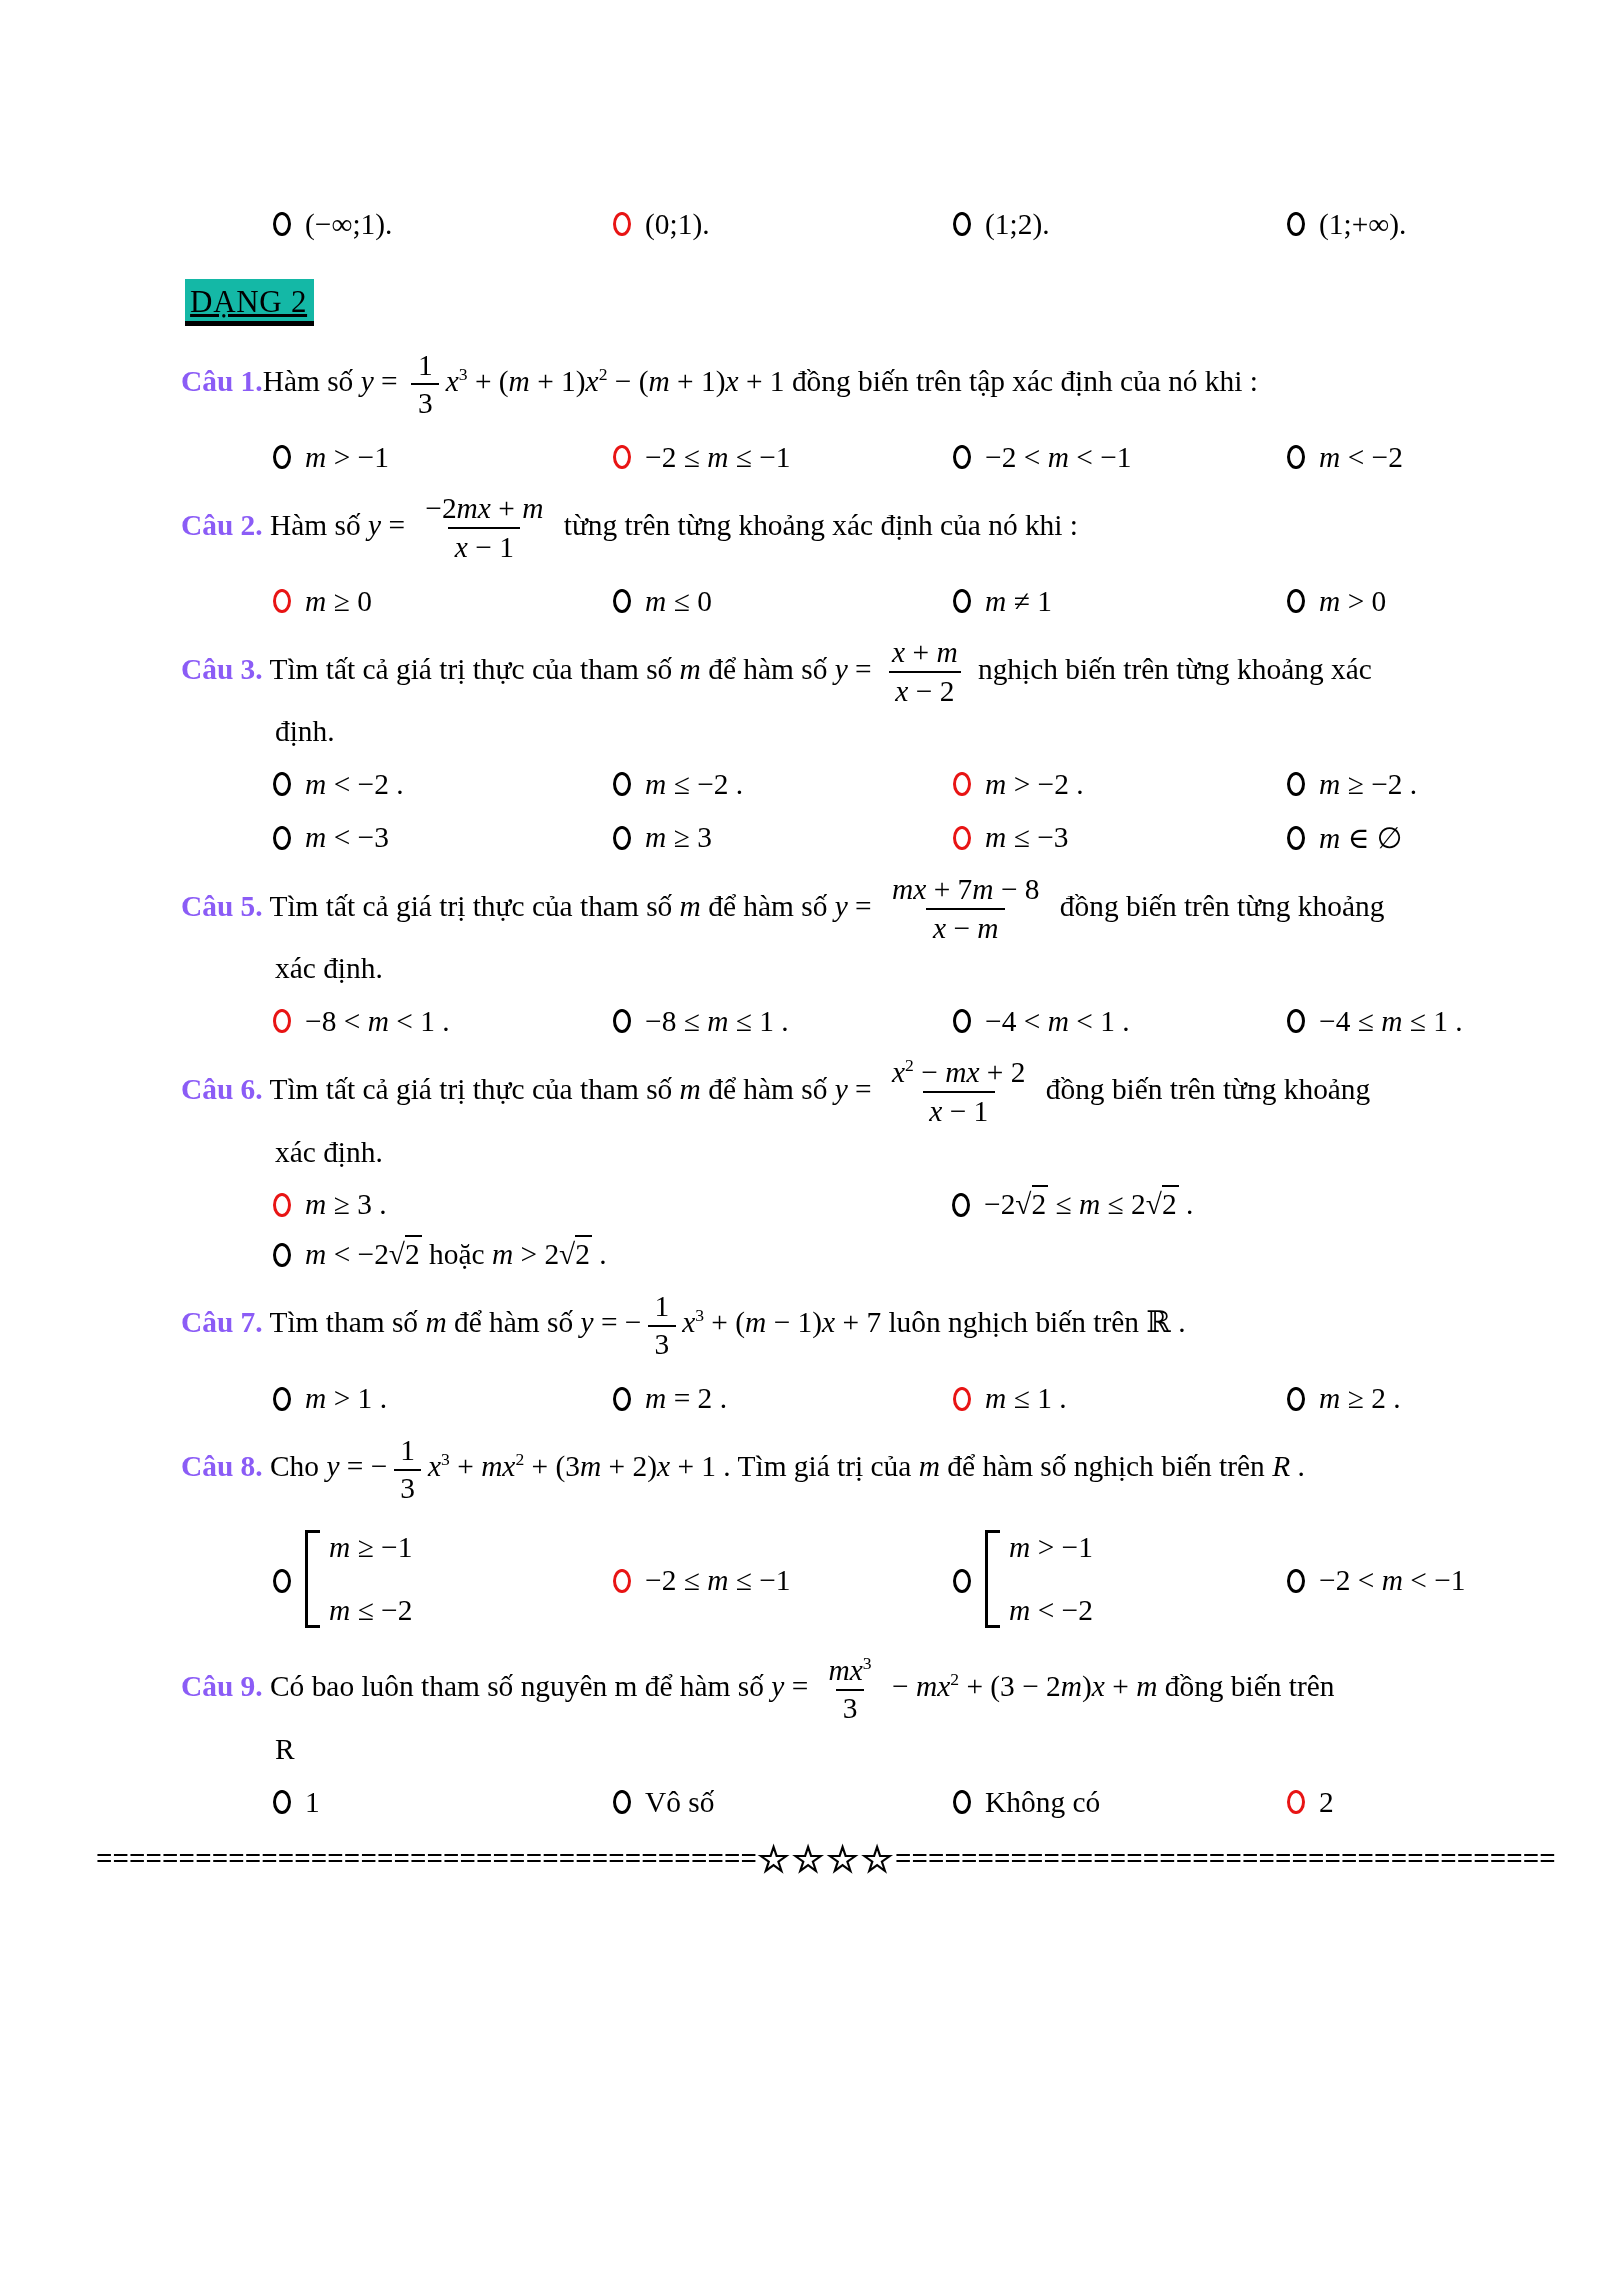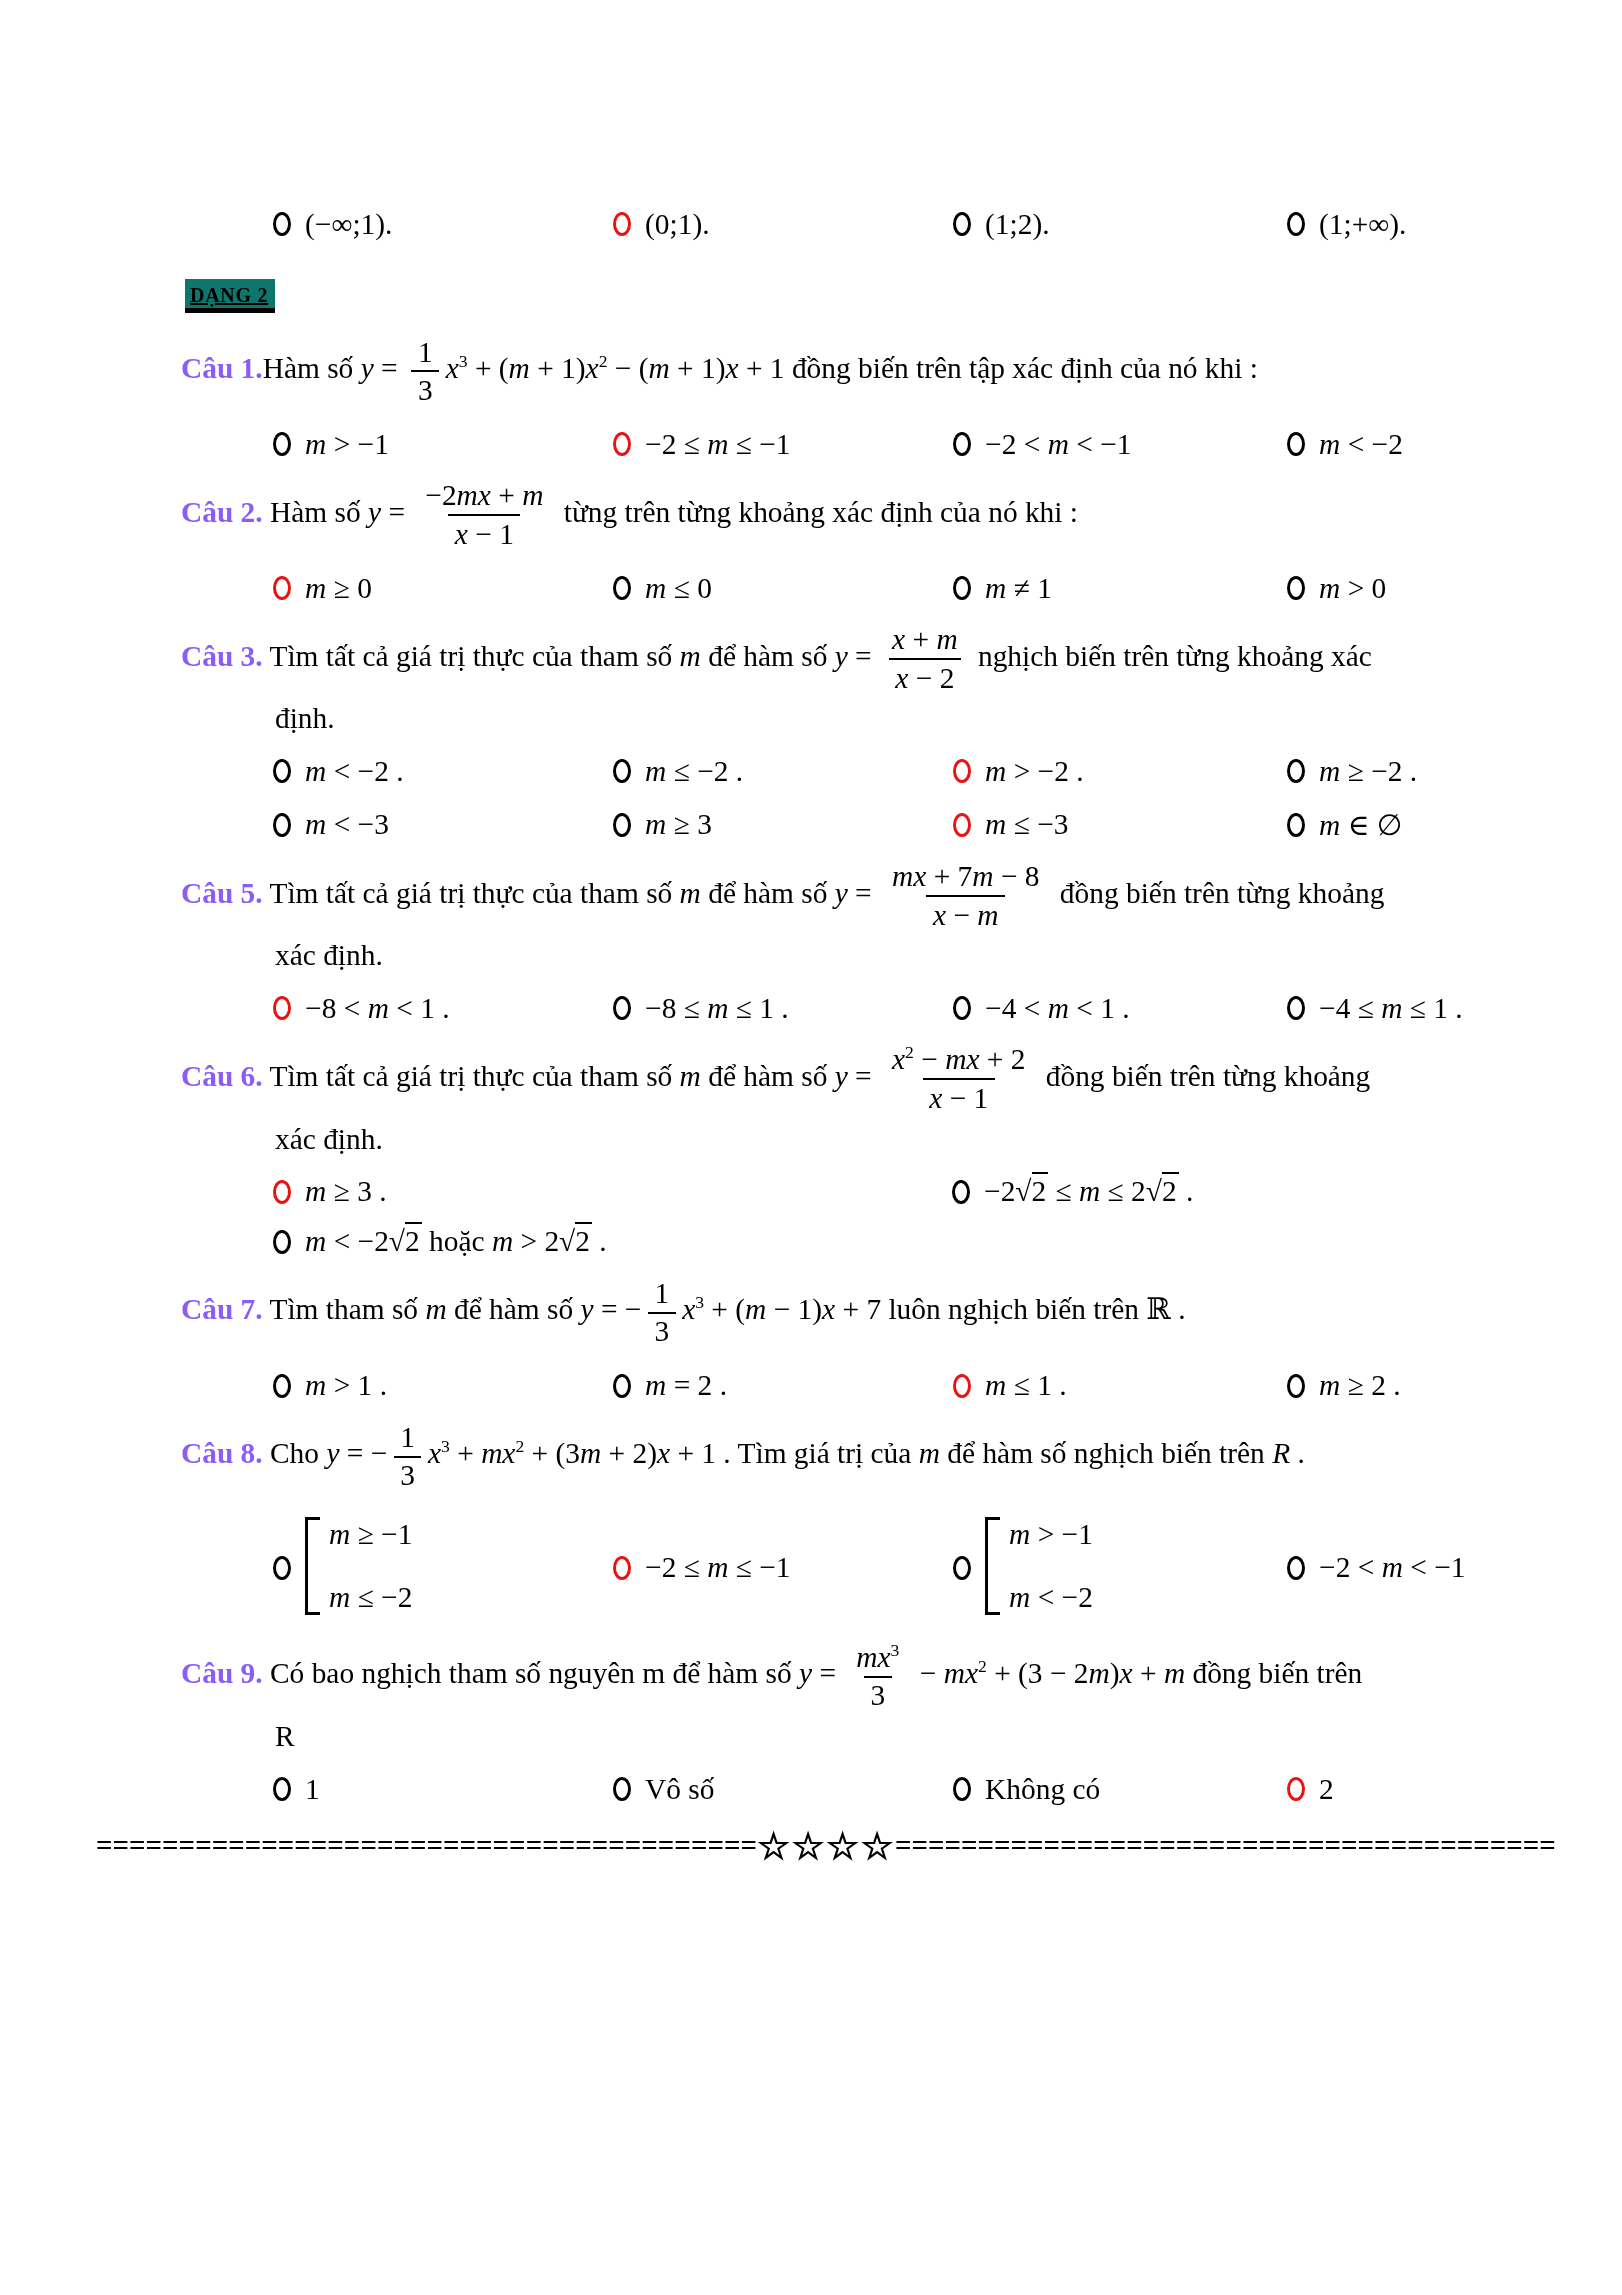--- a/index.html
+++ b/index.html
@@ -11,22 +11,22 @@
   .opts{display:grid;grid-template-columns:340px 340px 334px auto;margin-left:92px;
         margin-top:19.6px;align-items:center;row-gap:17px;}
   .opts.cols2{grid-template-columns:679px auto;}
   .opt{display:flex;align-items:center;}
   .radio{flex:0 0 auto;display:inline-block;width:17.7px;height:24px;border:3.9px solid #000;
          border-radius:50%;margin-right:14.4px;background:#fff;box-sizing:border-box;cursor:pointer;}
   .radio.sel{border-color:#e81414;}
   .optc{white-space:nowrap;}
 
   
-  .dang2{display:inline-block;margin:38px 0 3.9px 3.9px;background:#0f766e;padding:5.2px 6.5px 1.3px 5.2px;
-         border-bottom:5.9px solid #000;font-weight:bold;font-size:20px;letter-spacing:0.7px;}
+  .dang2{display:inline-block;margin:38px 0 3.9px 3.9px;background:#14b8a6;padding:5.2px 6.5px 1.3px 5.2px;
+         border-bottom:5.9px solid #000;font-weight:normal;font-size:31px;letter-spacing:0.7px;}
   .dang2 span{text-decoration:underline;}
 
   
   .q{margin-top:17px;}
   .qbody{margin:0;line-height:1.32;}
   .qlabel{color:#8b5cf6;font-weight:bold;}
   .qcont{margin:6.5px 0 0 94px;}
 
   
   .mt i{font-family:"Liberation Serif","DejaVu Serif",serif;}
@@ -270,21 +270,21 @@
                   </span>
                 </span></span>
             </div>
             <div class="opt">
               <span class="radio"></span>
               <span class="optc"><span class="mt">−2 &lt; <i>m</i> &lt; −1</span></span>
             </div>
           </div>
         </div>
         <div class="q">
-          <p class="qbody"><span class="qlabel">Câu 9.</span><span class="rm"> Có bao nghịch tham số nguyên m để hàm số </span><span class="mt"><i>y</i> = </span><span class="frac">
+          <p class="qbody"><span class="qlabel">Câu 9.</span><span class="rm"> Có bao luôn tham số nguyên m để hàm số </span><span class="mt"><i>y</i> = </span><span class="frac">
               <span class="num"><span class="mt"><i>mx</i></span><sup class="sp">3</sup></span>
               <span class="den"><span class="mt">3</span></span>
             </span><span class="mt"> − <i>mx</i></span><sup class="sp">2</sup><span class="mt"> + (3 − 2<i>m</i>)<i>x</i> + <i>m</i> </span><span class="rm">đồng biến trên</span></p>
           <div class="qcont"><span class="rm">R</span></div>
           <div class="opts">
             <div class="opt">
               <span class="radio"></span>
               <span class="optc"><span class="mt">1</span></span>
             </div>
             <div class="opt">

